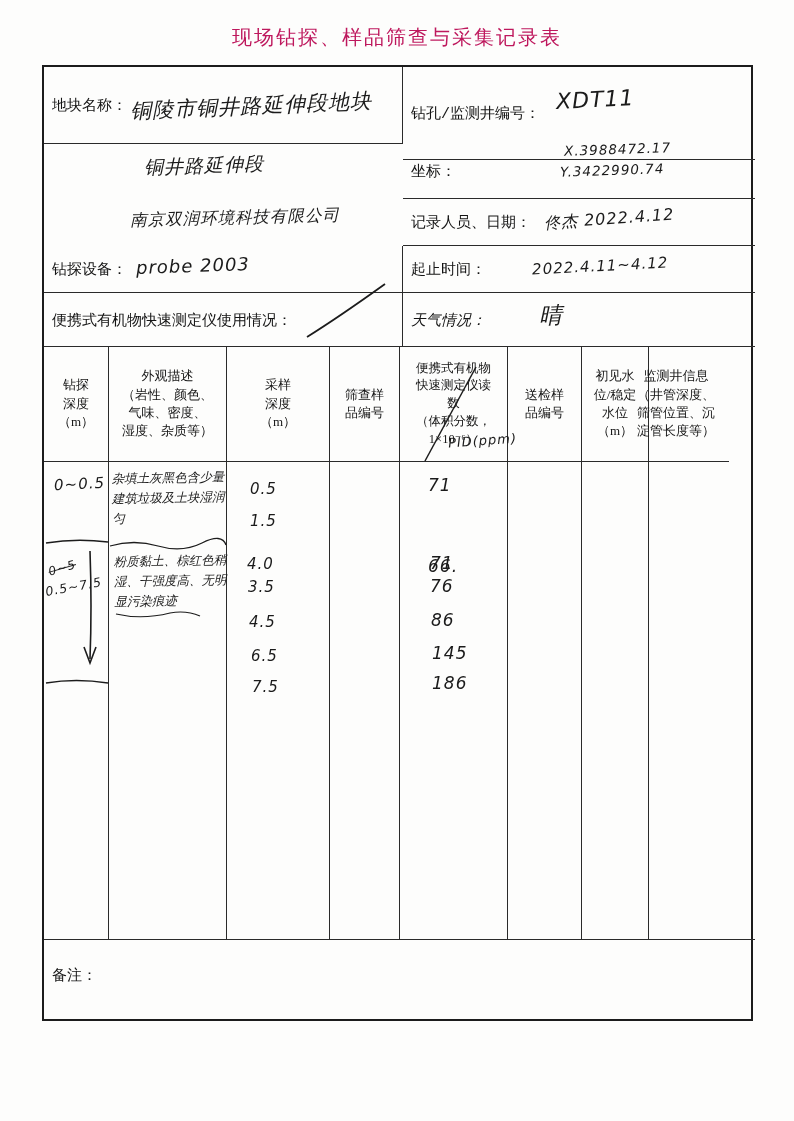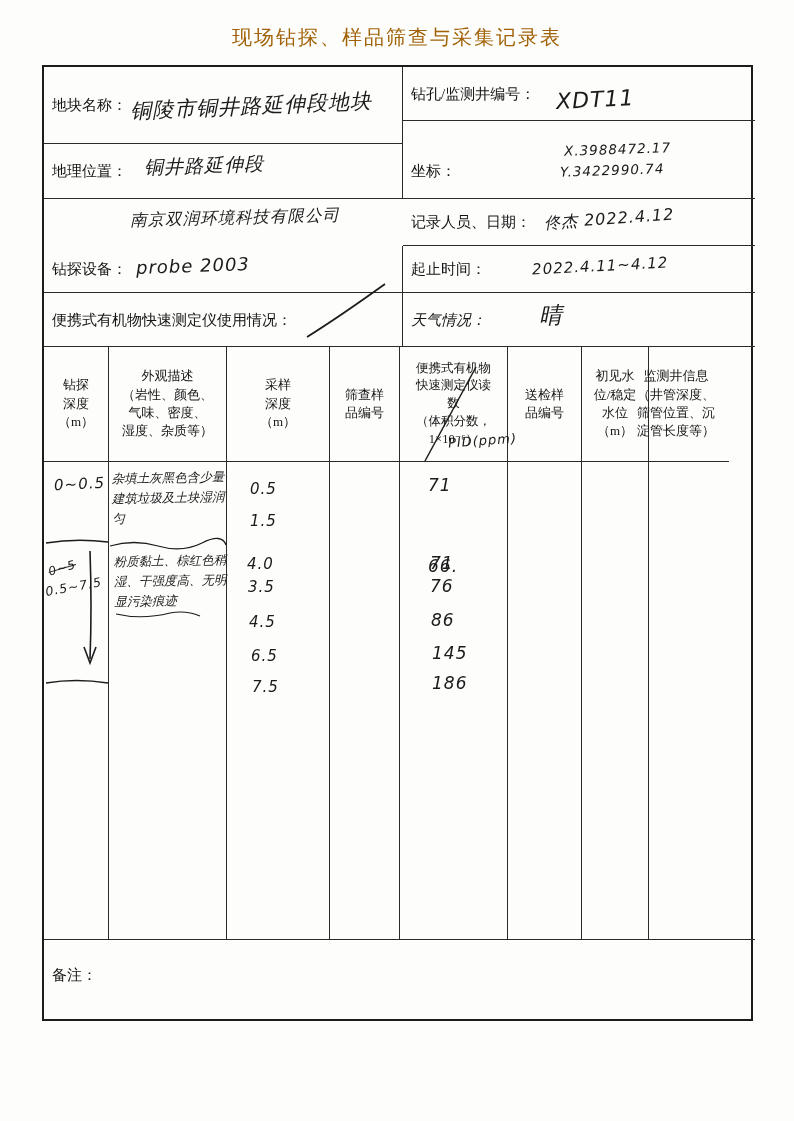--- a/index.html
+++ b/index.html
@@ -3,21 +3,21 @@
 <meta charset="utf-8">
 <style>
   html,body{margin:0;padding:0;background:#e8e8e8;}
   .sheet{
     position:relative;width:794px;height:1121px;margin:0 auto;
     background:#fdfdfc;overflow:hidden;
     font-family:"Liberation Serif","DejaVu Serif",serif;color:#161616;
   }
   .title{
     position:absolute;top:24px;left:0;width:100%;text-align:center;
-    font-size:20px;letter-spacing:2px;color:#a16207;
+    font-size:20px;letter-spacing:2px;color:#be185d;
   }
   .form{
     position:absolute;left:42px;top:65px;width:711px;height:956px;
     border:2.5px solid #1c1c1c;box-sizing:border-box;
   }
   .cell{
     position:absolute;box-sizing:border-box;
     border-right:1.5px solid #2a2a2a;border-bottom:1.5px solid #2a2a2a;
   }
   .cell.last{border-right:none;}
@@ -43,29 +43,26 @@
 
 <div class="sheet">
 
   <div class="title">现场钻探、样品筛查与采集记录表</div>
 
   <div class="form">
 
     <div class="cell" style="left:0;top:0;width:359px;height:77px;">
       <span class="lbl">地块名称：</span>
     </div>
-    <div class="cell last" style="left:359px;top:0;width:352px;height:54px;">
+    <div class="cell last" style="left:359px;top:0;width:352px;height:93px;font-family:Liberation Mono, monospace;">
       <span class="lbl">钻孔/监测井编号：</span>
     </div>
     <span class="hw" style="left:86px;top:25px;font-size:21px;transform:rotate(-2.5deg);">铜陵市铜井路延伸段地块</span>
     <span class="hw" style="left:512px;top:20px;font-size:22px;transform:rotate(-3deg);">XDT11</span>
 
-    <div class="cell" style="left:0;top:77px;width:359px;height:55px;">
-      <span class="lbl">地理位置：</span>
-    </div>
     <div class="cell last" style="left:359px;top:77px;width:352px;height:55px;">
       <span class="lbl">坐标：</span>
     </div>
     <span class="hw" style="left:100px;top:86px;font-size:19px;transform:rotate(-2deg);">铜井路延伸段</span>
     <span class="hw" style="left:520px;top:74px;font-size:13.5px;transform:rotate(-2deg);">X.3988472.17</span>
     <span class="hw" style="left:516px;top:95px;font-size:13.5px;transform:rotate(-2deg);">Y.3422990.74</span>
 
     <div class="cell last" style="left:359px;top:132px;width:352px;height:47px;">
       <span class="lbl">记录人员、日期：</span>
     </div>

